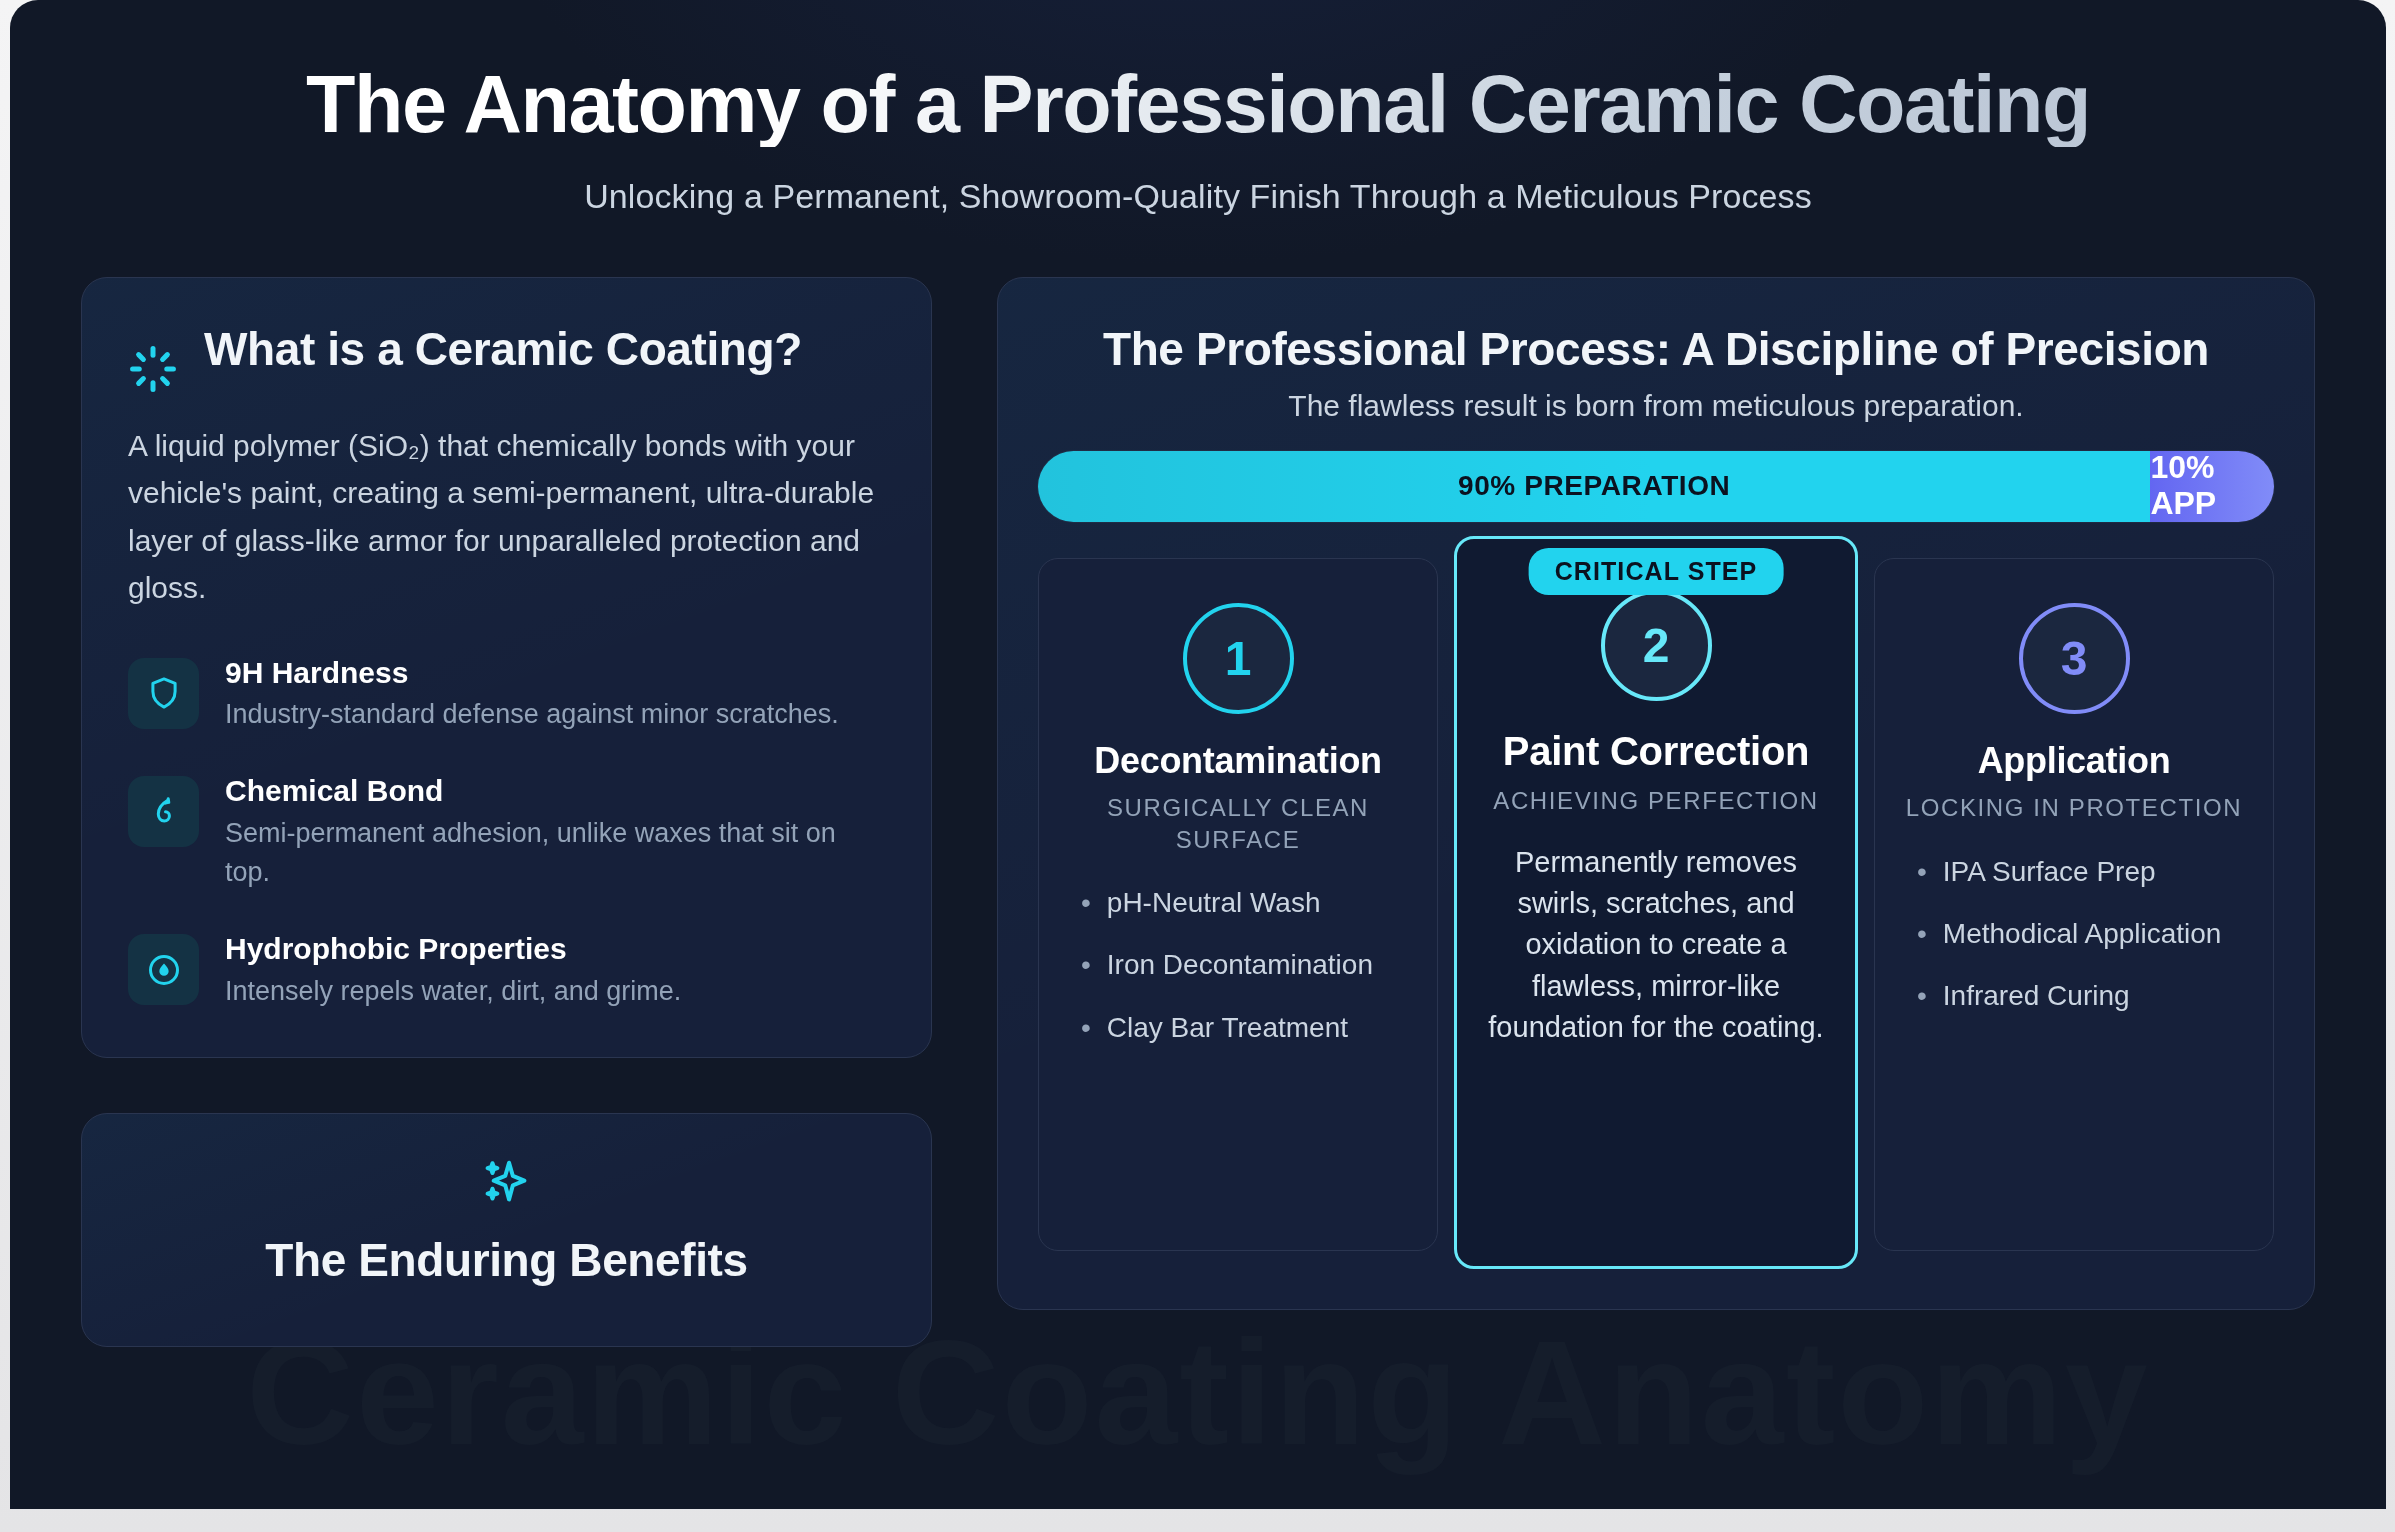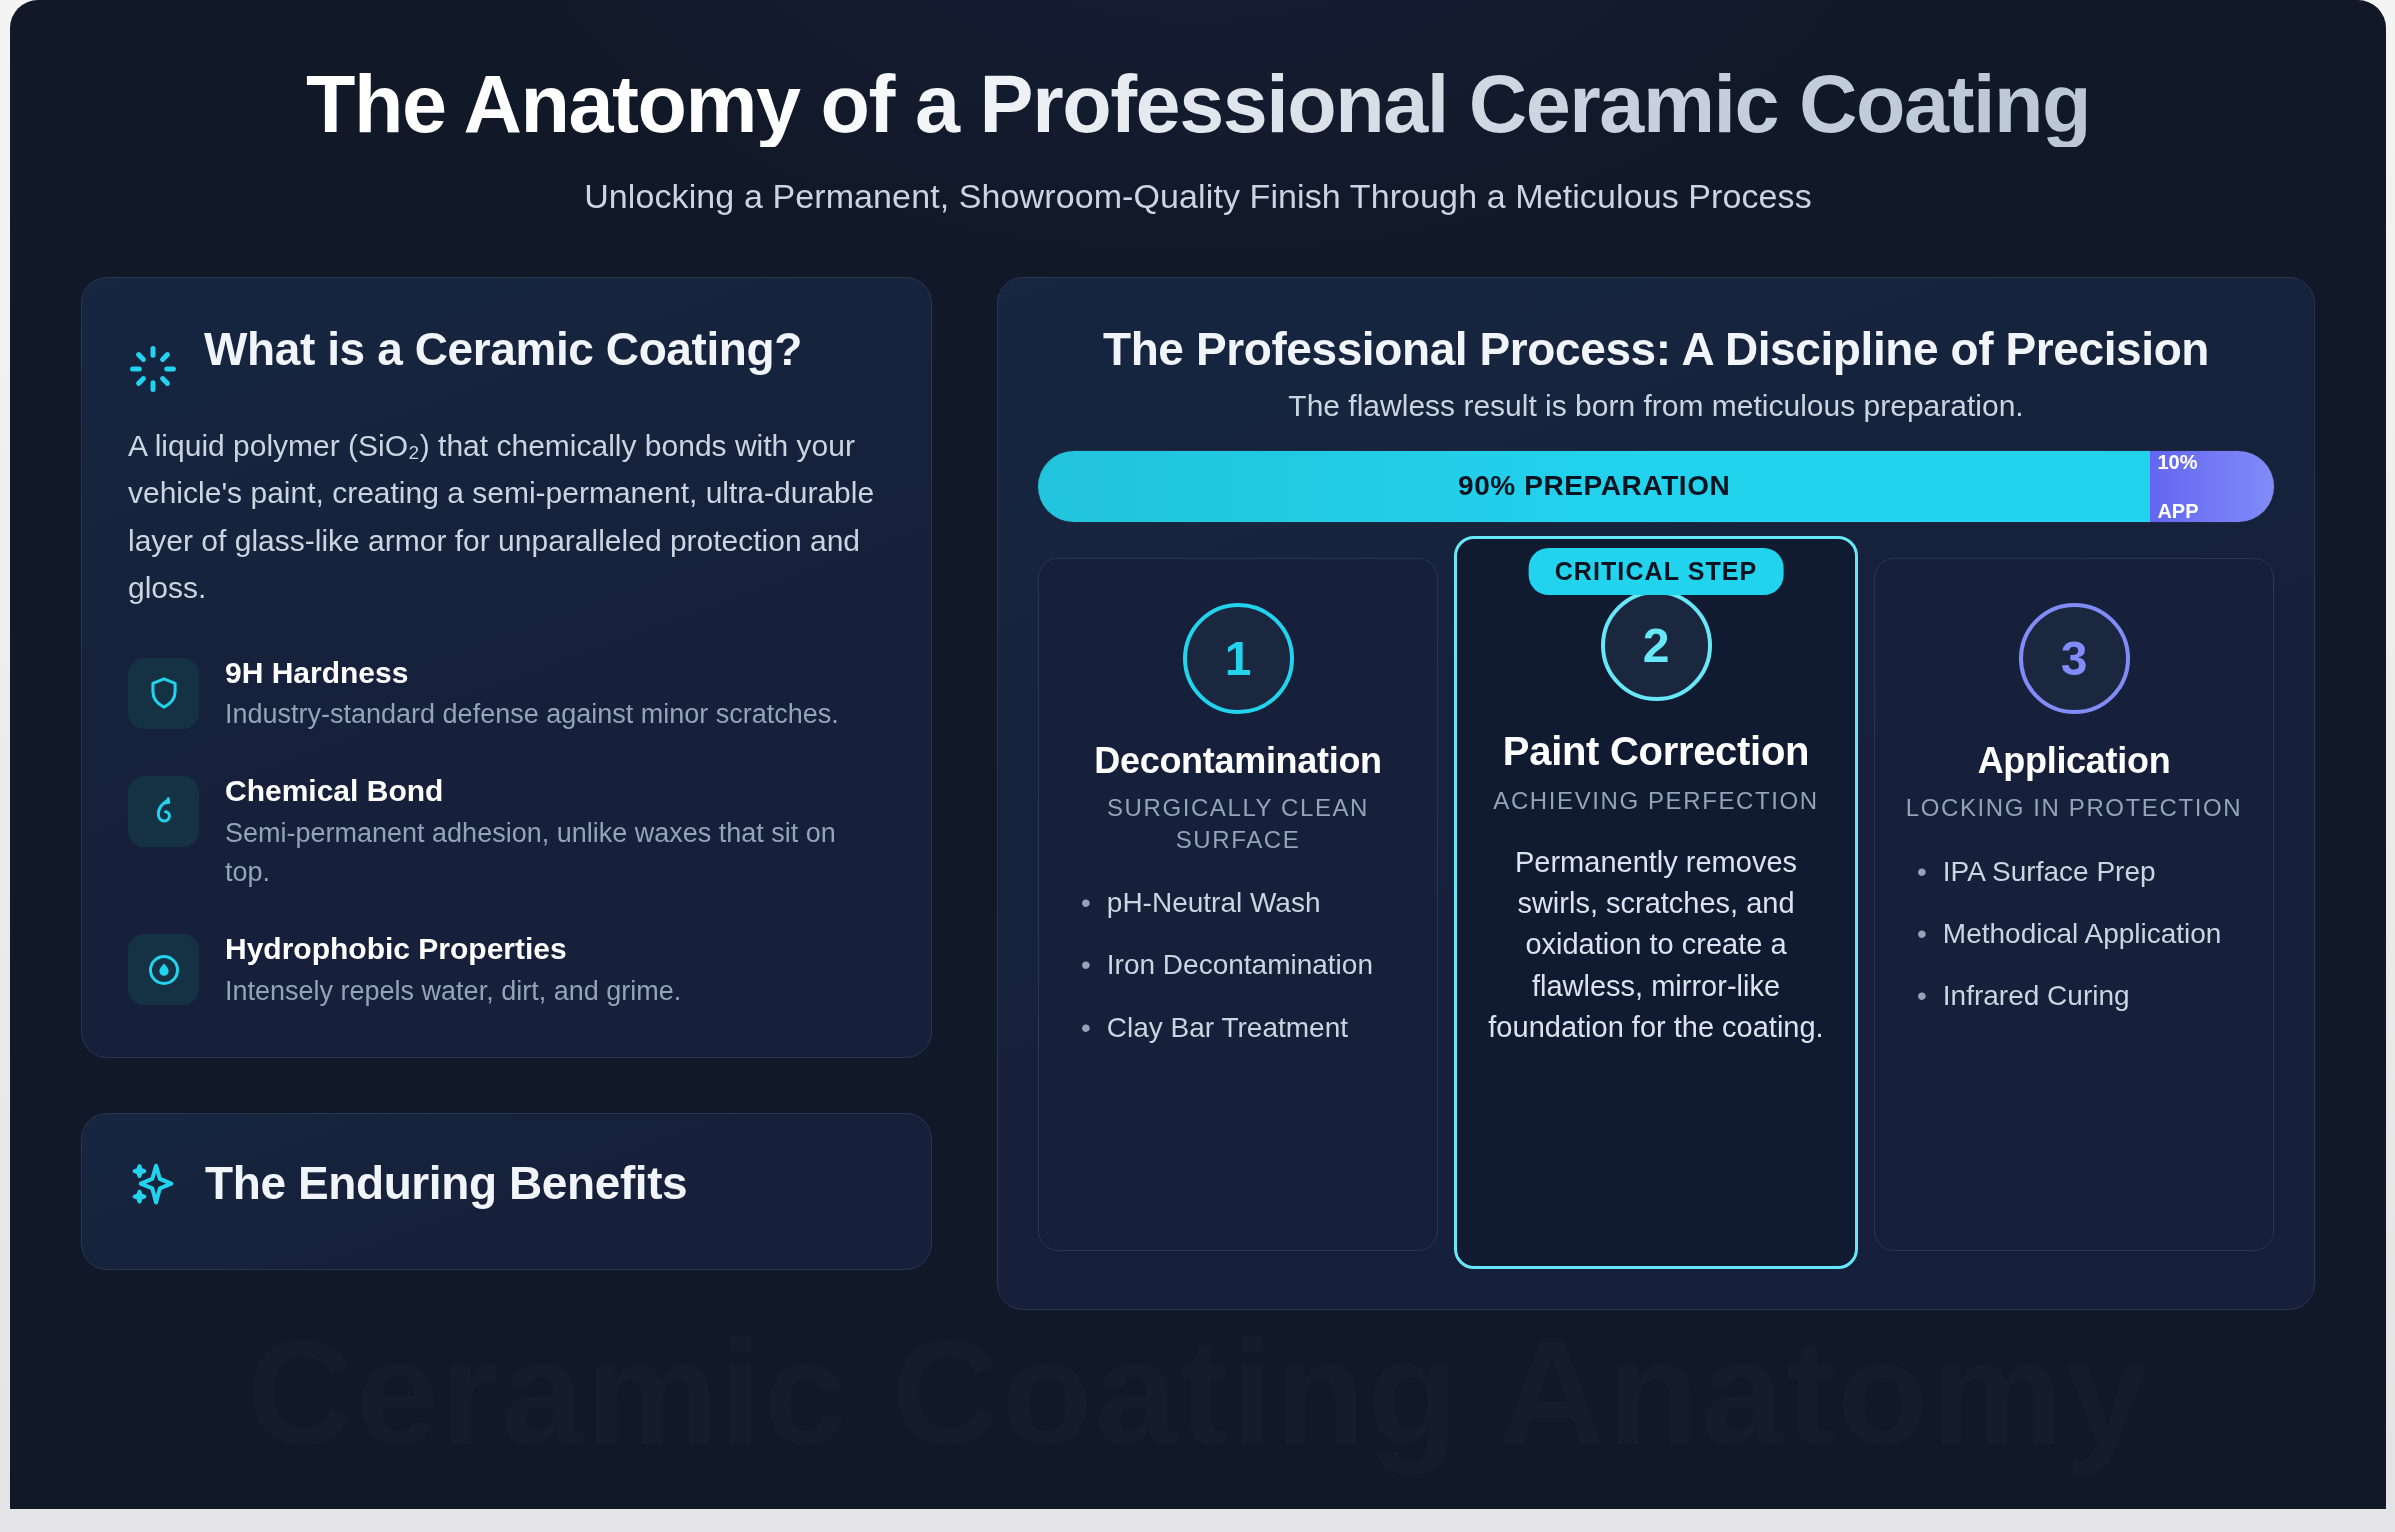--- a/index.html
+++ b/index.html
@@ -133,21 +133,21 @@
   .feature-text { flex: 1 1 auto; }
   .feature-title {
     font-size: 30px; font-weight: 700; color: #ffffff; line-height: 1.25;
   }
   .feature-desc {
     font-size: 27px; color: #93a3b8; line-height: 1.45; margin-top: 4px;
   }
 
   
   .card-benefits { margin-top: 55px; padding-bottom: 59px; }
-  .benefits-head { display: flex; align-items: flex-end; gap: 26px; }
+  .benefits-head { display: flex; align-items: center; gap: 26px; flex-direction: column; }
   .benefits-title {
     font-size: 46px; font-weight: 700; color: #f1f5f9; letter-spacing: -0.4px;
   }
 
   
   .panel-title {
     text-align: center;
     font-size: 46px;
     font-weight: 700;
     color: #f1f5f9;
@@ -176,25 +176,25 @@
     flex: 0 0 90%;
     background: linear-gradient(90deg,#22c3dd 0%, #22d3ee 55%, #22d3ee 100%);
     display: flex; align-items: center; justify-content: center;
     color: #0b1220;
     font-size: 28px; font-weight: 800; letter-spacing: 0.6px;
   }
   .ratio-app {
     flex: 1 1 auto;
     background: linear-gradient(90deg,#6366f1 0%, #818cf8 100%);
     display: flex; flex-direction: column;
-    align-items: flex-start; justify-content: space-between;
+    align-items: flex-start; justify-content: flex-end;
     color: #ffffff;
-    font-size: 20px; font-weight: 800;
+    font-size: 32px; font-weight: 800;
     line-height: 1.12;
-    padding-left: 7px;
+    padding-left: 0;
   }
 
   
   .badge-row {
     position: relative;
     height: 0;
     margin-top: 14px;
   }
   .critical-badge {
     position: absolute;

